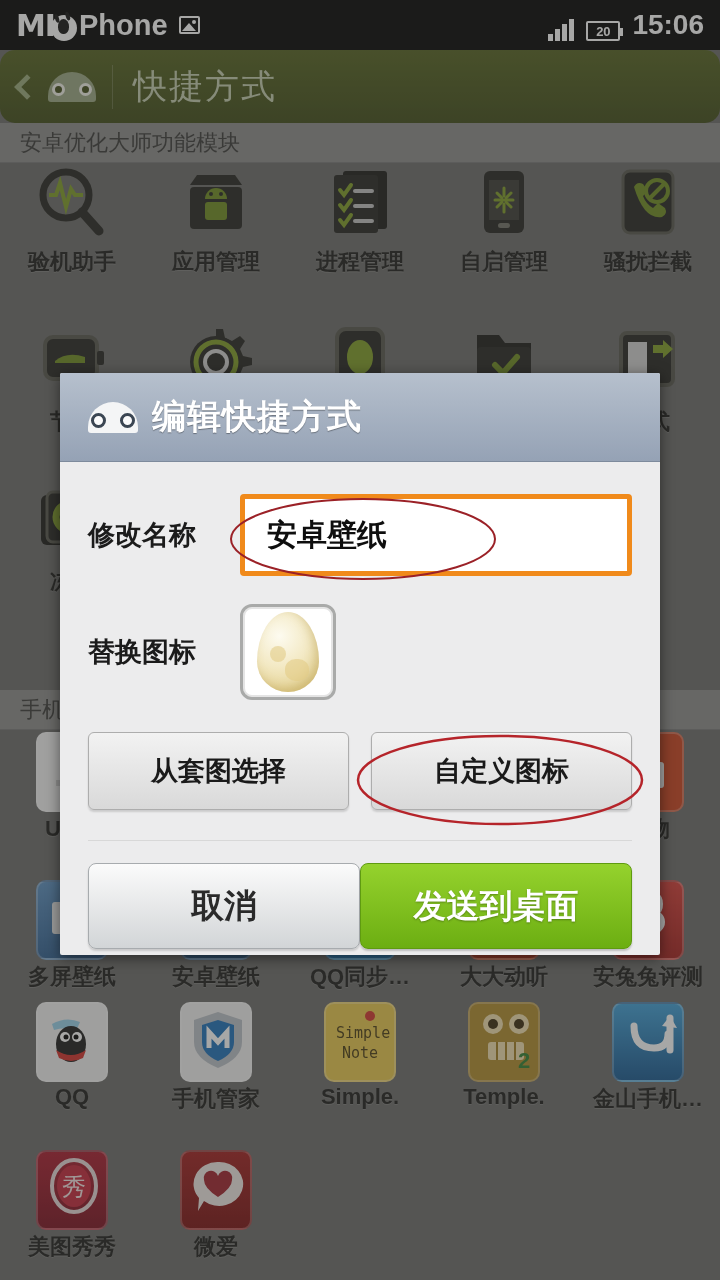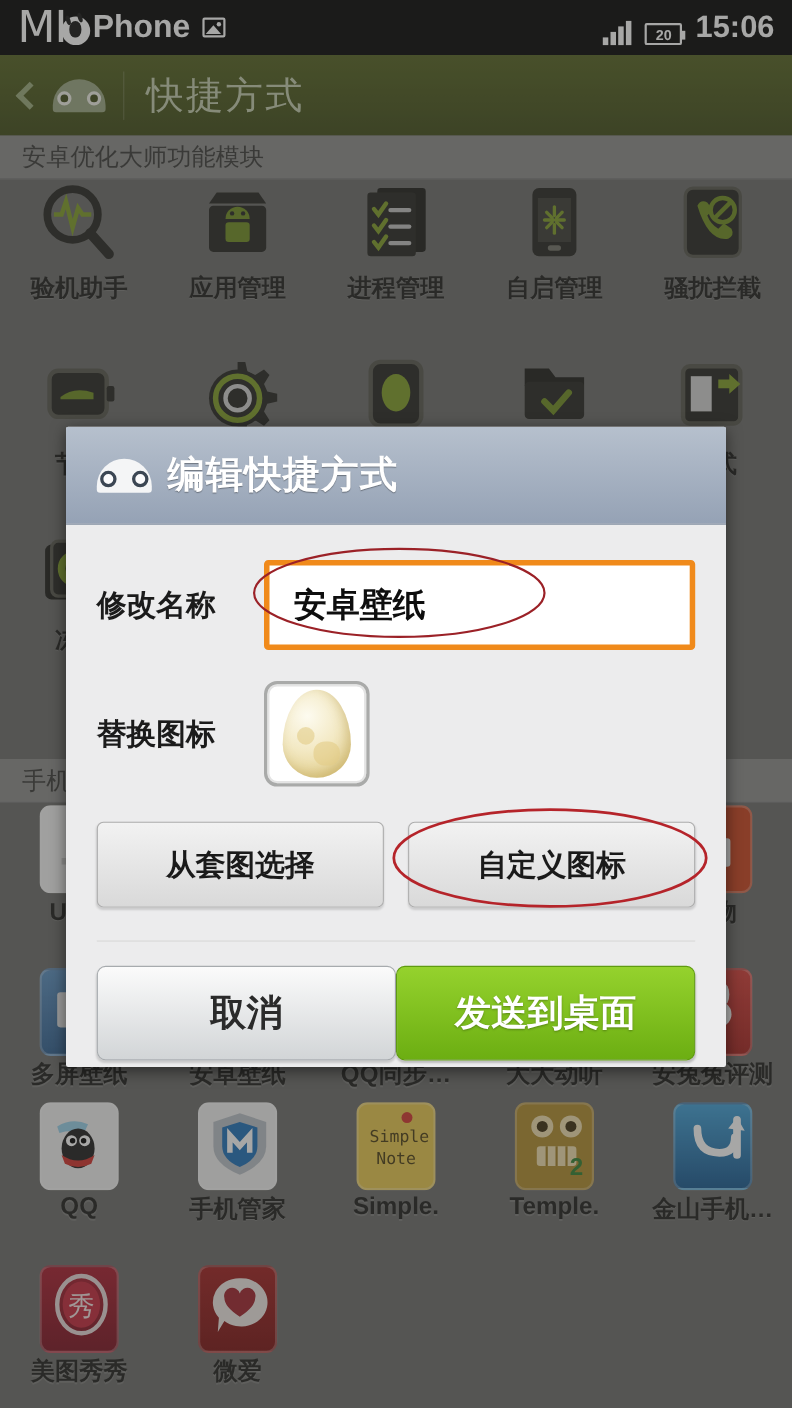--- a/index.html
+++ b/index.html
@@ -10,21 +10,21 @@
   }
   #screen { position: relative; width: 720px; height: 1280px; overflow: hidden; }
 
   
   .statusbar {
     position: absolute; top: 0; left: 0; width: 720px; height: 50px;
     background: #000; color: #fff; display: flex; align-items: center;
     padding: 0 16px; z-index: 5;
   }
   .mi-logo {
-    font-size: 40px; font-weight: normal; letter-spacing: -1px;
+    font-size: 30px; font-weight: bold; letter-spacing: -1px;
     font-family: "DejaVu Sans", sans-serif;
   }
   .mi-bunny {
     display: inline-block; width: 26px; height: 26px; border-radius: 50%;
     background: #fff; position: relative; margin: 0 1px -5px -4px;
   }
   .mi-bunny::before {
     content: ""; position: absolute; left: 7px; top: 4px;
     width: 11px; height: 15px; border-radius: 50% 50% 45% 45%;
     background: #111;
@@ -61,21 +61,21 @@
   .battery::after {
     content:""; position:absolute; right:-5px; top:5px; width:3px; height:8px; background:#fff;
   }
   .battery span { font-size: 13px; font-weight: bold; line-height: 1; }
   .clock { font-size: 28px; font-weight: bold; letter-spacing: 0px; }
 
   
   .titlebar {
     position: absolute; top: 50px; left: 0; width: 720px; height: 73px;
     background: linear-gradient(#53611f, #3e4a16);
-    display: flex; align-items: center; z-index: 4;
+    display: flex; align-items: center; z-index: 4; border-radius: 15px;
   }
   .back-chevron {
     width: 18px; height: 18px; border-left: 5px solid #9aa97a;
     border-bottom: 5px solid #9aa97a; transform: rotate(45deg);
     margin-left: 18px; margin-right: 12px;
   }
   .robot-head {
     width: 48px; height: 30px; border-radius: 24px 24px 3px 3px;
     background: #9aa681; position: relative;
   }
@@ -120,21 +120,21 @@
     border: 2px solid rgba(255,255,255,0.25); overflow: hidden; margin: 2px auto;
   }
 
   
   .scrim {
     position: absolute; inset: 0; background: rgba(60,60,58,0.45); z-index: 6;
   }
 
   
   .dialog {
-    position: absolute; left: 60px; top: 388px; width: 600px; height: 582px;
+    position: absolute; left: 60px; top: 373px; width: 600px; height: 582px;
     z-index: 8; box-shadow: 0 3px 14px rgba(0,0,0,0.5);
     background: #ececed; border-radius: 2px; overflow: hidden;
   }
   .dlg-head {
     height: 89px; background: linear-gradient(#b6c0cd, #95a2b5);
     display: flex; align-items: center; padding-left: 28px;
     border-bottom: 1px solid #7d8a9c;
   }
   .dlg-robot {
     width: 50px; height: 31px; border-radius: 25px 25px 3px 3px;

